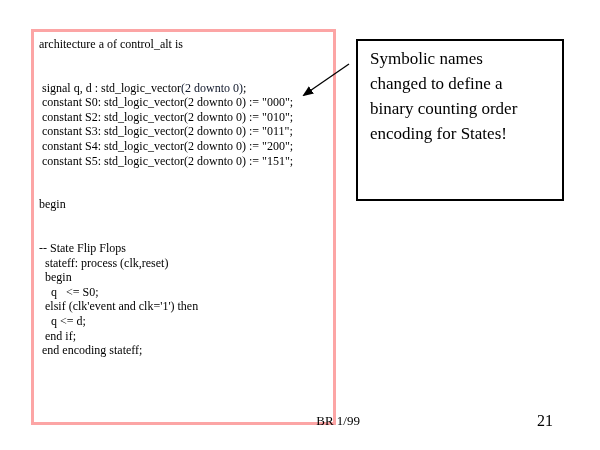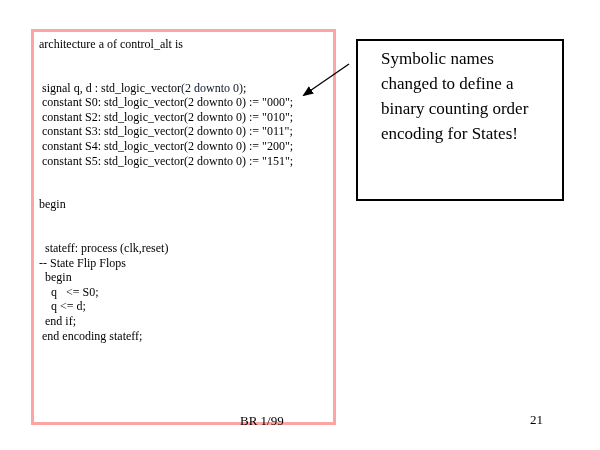--- a/index.html
+++ b/index.html
@@ -41,44 +41,45 @@
     position: absolute;
     left: 356px; top: 39px;
     width: 190px; height: 148px;
     border: 2px solid #000000;
     background: #ffffff;
     padding: 5px 7px;
     font-size: 17px;
     line-height: 25px;
   }
   .callout-box p {
-    margin: 0 0 9px 16px;
+    margin: 0 0 9px 5px;
     white-space: pre-line;
   }
 
   
   .arrow-svg {
     position: absolute;
     left: 292px; top: 55px;
     width: 70px; height: 50px;
   }
 
   
   .footer-credit {
     position: absolute;
     left: 240px; top: 413px;
     width: 120px;
-    text-align: left;
+    text-align: right;
     font-size: 13px;
   }
   .page-number {
     position: absolute;
     left: 530px; top: 412px;
     width: 30px;
-    font-size: 13px;
+    text-align: center;
+    font-size: 16px;
   }
 </style>
 </head>
 <body>
 
 <div class="slide">
 
   <div class="code-panel">
     <div class="code">
         <div class="code-line"><span class="seg-a">architecture a of control_alt is</span><span class="seg-red"></span><span class="seg-b"></span></div>
@@ -88,24 +89,25 @@
         <div class="code-line"><span class="seg-a"> constant S0: std_logic_vector(2 downto 0) := "000";</span><span class="seg-red"></span><span class="seg-b"></span></div>
         <div class="code-line"><span class="seg-a"> constant S2: std_logic_vector(2 downto 0) := "010";</span><span class="seg-red"></span><span class="seg-b"></span></div>
         <div class="code-line"><span class="seg-a"> constant S3: std_logic_vector(2 downto 0) := "011";</span><span class="seg-red"></span><span class="seg-b"></span></div>
         <div class="code-line"><span class="seg-a"> constant S4: std_logic_vector(2 downto 0) := "200";</span><span class="seg-red"></span><span class="seg-b"></span></div>
         <div class="code-line"><span class="seg-a"> constant S5: std_logic_vector(2 downto 0) := "151";</span><span class="seg-red"></span><span class="seg-b"></span></div>
         <div class="code-line"><span class="seg-a"></span><span class="seg-red"></span><span class="seg-b"></span></div>
         <div class="code-line"><span class="seg-a"></span><span class="seg-red"></span><span class="seg-b"></span></div>
         <div class="code-line"><span class="seg-a">begin</span><span class="seg-red"></span><span class="seg-b"></span></div>
         <div class="code-line"><span class="seg-a"></span><span class="seg-red"></span><span class="seg-b"></span></div>
         <div class="code-line"><span class="seg-a"></span><span class="seg-red"></span><span class="seg-b"></span></div>
+        <div class="code-line"><span class="seg-a">-- State Flip Flops</span><span class="seg-red"></span><span class="seg-b"></span></div>
         <div class="code-line"><span class="seg-a">  stateff: process (clk,reset)</span><span class="seg-red"></span><span class="seg-b"></span></div>
-        <div class="code-line"><span class="seg-a">-- State Flip Flops</span><span class="seg-red"></span><span class="seg-b"></span></div>
         <div class="code-line"><span class="seg-a">  begin</span><span class="seg-red"></span><span class="seg-b"></span></div>
         <div class="code-line"><span class="seg-a">    q   &lt;= S0;</span><span class="seg-red"></span><span class="seg-b"></span></div>
+        <div class="code-line"><span class="seg-a">  elsif (clk'event and clk='1') then</span><span class="seg-red"></span><span class="seg-b"></span></div>
         <div class="code-line"><span class="seg-a">    q &lt;= d;</span><span class="seg-red"></span><span class="seg-b"></span></div>
         <div class="code-line"><span class="seg-a">  end if;</span><span class="seg-red"></span><span class="seg-b"></span></div>
         <div class="code-line"><span class="seg-a"> end encoding stateff;</span><span class="seg-red"></span><span class="seg-b"></span></div>
       </div>
   </div>
 
   <svg class="arrow-svg" viewBox="0 0 70 50" xmlns="http://www.w3.org/2000/svg">
     <defs>
       <marker id="ah" markerWidth="11" markerHeight="9" refX="9" refY="4.5" orient="auto" markerUnits="userSpaceOnUse">
         <path d="M0,0 L11,4.5 L0,9 z" fill="#000000"></path>

